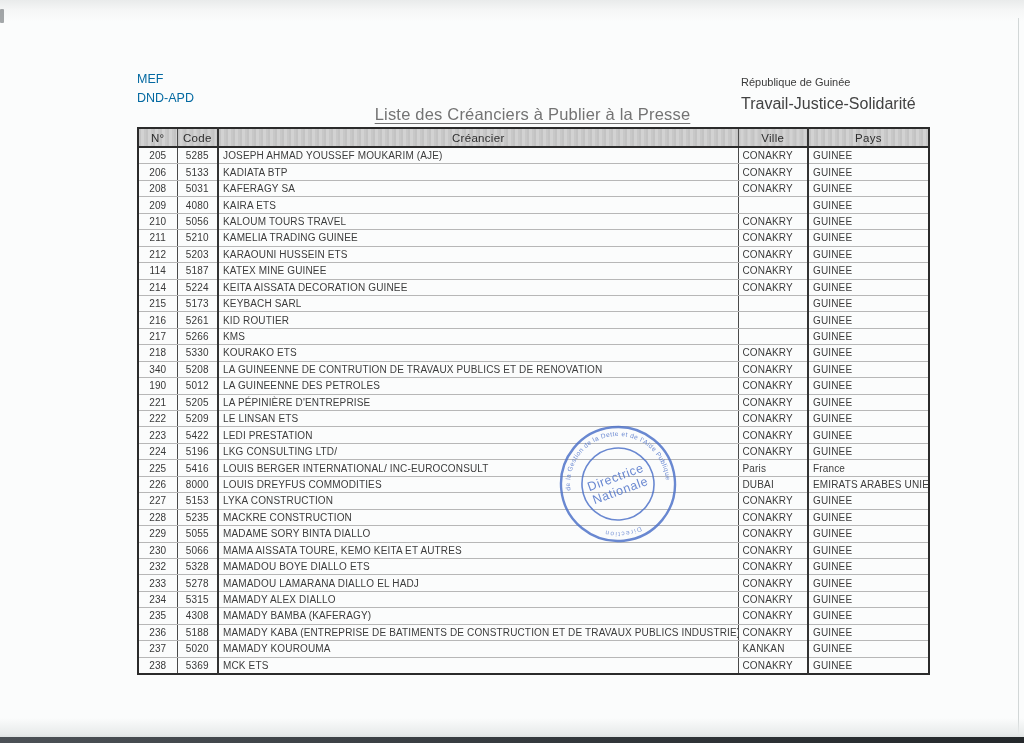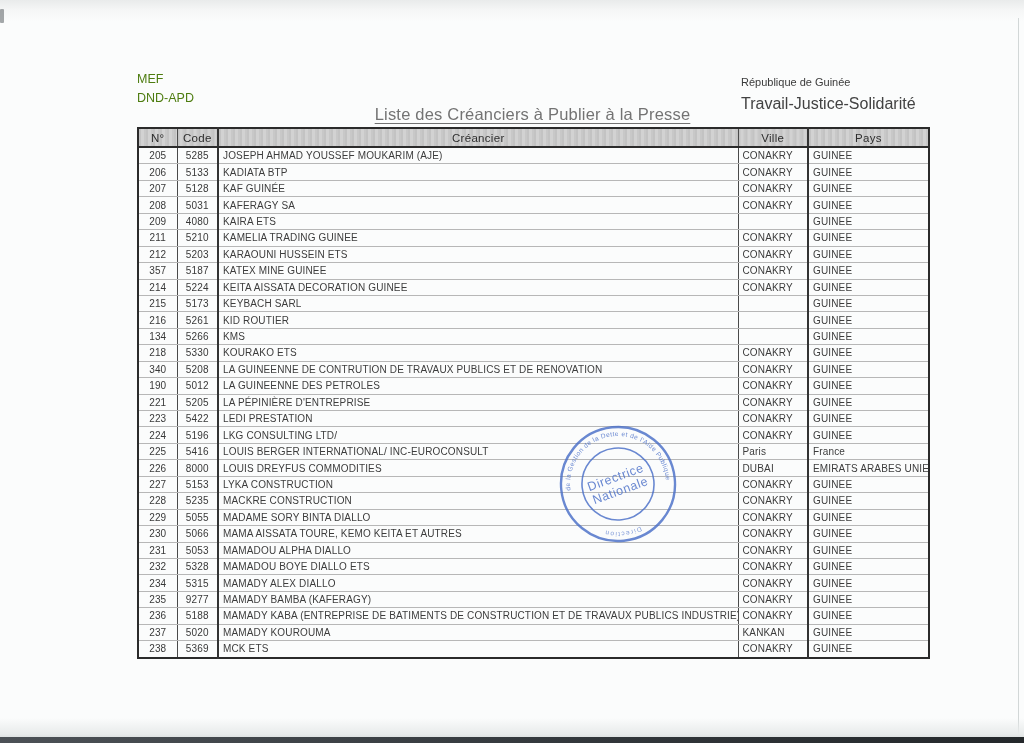--- a/index.html
+++ b/index.html
@@ -12,21 +12,21 @@
   
   .scan-top-shade{position:absolute;left:0;top:0;width:1024px;height:22px;
     background:linear-gradient(180deg,#e9ebeb 0%,#f5f6f6 45%,#fbfcfc 100%);}
   .scan-left-mark{position:absolute;left:0;top:9px;width:4px;height:14px;background:#5b6064;opacity:.55;border-radius:1px;}
   .scan-right-line{position:absolute;left:1018px;top:18px;width:1px;height:725px;background:#d2d7d7;}
   .scan-bottom-shade{position:absolute;left:0;top:718px;width:1024px;height:19px;
     background:linear-gradient(180deg,rgba(233,236,236,0) 0%,#e8ebeb 85%,#dfe3e3 100%);}
   .scan-bottom-line{position:absolute;left:0;top:737px;width:1024px;height:6px;
     background:linear-gradient(90deg,#4c5156 0%,#33383c 55%,#24282b 100%);}
   
-  .org-block{position:absolute;left:137px;top:70px;font-size:12.5px;line-height:19px;color:#4d7c0f;}
+  .org-block{position:absolute;left:137px;top:70px;font-size:12.5px;line-height:19px;color:#0369a1;}
   .country-block{position:absolute;left:741px;top:72px;font-size:11px;line-height:21px;color:#3a3a3a;}
   .country-block .motto{font-size:16px;color:#424242;}
   .doc-title{position:absolute;left:137px;top:105px;width:791px;text-align:center;
     font-size:16.5px;color:#737373;letter-spacing:.2px;}
   .doc-title span{text-decoration:underline;text-underline-offset:3px;}
   
   .table-wrap{position:absolute;left:137px;top:127px;width:791px;}
   table{border-collapse:collapse;table-layout:fixed;width:791px;
     border:2px solid #2b2b2b;}
   col.c-n{width:39px;} col.c-code{width:41px;} col.c-cre{width:520px;}
@@ -99,56 +99,56 @@
           <td class="col-pays">GUINEE</td>
         </tr>
         <tr>
           <td class="col-n b-r1">206</td>
           <td class="col-code b-r2">5133</td>
           <td class="col-creancier b-r1">KADIATA BTP</td>
           <td class="col-ville b-r2">CONAKRY</td>
           <td class="col-pays">GUINEE</td>
         </tr>
         <tr>
-          <td class="col-n b-r1">207</td>
-          <td class="col-code b-r2">5128</td>
-          <td class="col-creancier b-r1">KAF GUINÉE</td>
-          <td class="col-ville b-r2">CONAKRY</td>
-          <td class="col-pays">GUINEE</td>
-        </tr>
-        <tr>
           <td class="col-n b-r1">208</td>
           <td class="col-code b-r2">5031</td>
           <td class="col-creancier b-r1">KAFERAGY SA</td>
           <td class="col-ville b-r2">CONAKRY</td>
           <td class="col-pays">GUINEE</td>
         </tr>
         <tr>
           <td class="col-n b-r1">209</td>
           <td class="col-code b-r2">4080</td>
           <td class="col-creancier b-r1">KAIRA ETS</td>
           <td class="col-ville b-r2"></td>
           <td class="col-pays">GUINEE</td>
         </tr>
         <tr>
+          <td class="col-n b-r1">210</td>
+          <td class="col-code b-r2">5056</td>
+          <td class="col-creancier b-r1">KALOUM TOURS TRAVEL</td>
+          <td class="col-ville b-r2">CONAKRY</td>
+          <td class="col-pays">GUINEE</td>
+        </tr>
+        <tr>
           <td class="col-n b-r1">211</td>
           <td class="col-code b-r2">5210</td>
           <td class="col-creancier b-r1">KAMELIA TRADING GUINEE</td>
           <td class="col-ville b-r2">CONAKRY</td>
           <td class="col-pays">GUINEE</td>
         </tr>
         <tr>
           <td class="col-n b-r1">212</td>
           <td class="col-code b-r2">5203</td>
           <td class="col-creancier b-r1">KARAOUNI HUSSEIN ETS</td>
           <td class="col-ville b-r2">CONAKRY</td>
           <td class="col-pays">GUINEE</td>
         </tr>
         <tr>
-          <td class="col-n b-r1">357</td>
+          <td class="col-n b-r1">114</td>
           <td class="col-code b-r2">5187</td>
           <td class="col-creancier b-r1">KATEX MINE GUINEE</td>
           <td class="col-ville b-r2">CONAKRY</td>
           <td class="col-pays">GUINEE</td>
         </tr>
         <tr>
           <td class="col-n b-r1">214</td>
           <td class="col-code b-r2">5224</td>
           <td class="col-creancier b-r1">KEITA AISSATA DECORATION GUINEE</td>
           <td class="col-ville b-r2">CONAKRY</td>
@@ -162,21 +162,21 @@
           <td class="col-pays">GUINEE</td>
         </tr>
         <tr>
           <td class="col-n b-r1">216</td>
           <td class="col-code b-r2">5261</td>
           <td class="col-creancier b-r1">KID ROUTIER</td>
           <td class="col-ville b-r2"></td>
           <td class="col-pays">GUINEE</td>
         </tr>
         <tr>
-          <td class="col-n b-r1">134</td>
+          <td class="col-n b-r1">217</td>
           <td class="col-code b-r2">5266</td>
           <td class="col-creancier b-r1">KMS</td>
           <td class="col-ville b-r2"></td>
           <td class="col-pays">GUINEE</td>
         </tr>
         <tr>
           <td class="col-n b-r1">218</td>
           <td class="col-code b-r2">5330</td>
           <td class="col-creancier b-r1">KOURAKO ETS</td>
           <td class="col-ville b-r2">CONAKRY</td>
@@ -193,20 +193,27 @@
           <td class="col-n b-r1">190</td>
           <td class="col-code b-r2">5012</td>
           <td class="col-creancier b-r1">LA GUINEENNE DES PETROLES</td>
           <td class="col-ville b-r2">CONAKRY</td>
           <td class="col-pays">GUINEE</td>
         </tr>
         <tr>
           <td class="col-n b-r1">221</td>
           <td class="col-code b-r2">5205</td>
           <td class="col-creancier b-r1">LA PÉPINIÈRE D'ENTREPRISE</td>
+          <td class="col-ville b-r2">CONAKRY</td>
+          <td class="col-pays">GUINEE</td>
+        </tr>
+        <tr>
+          <td class="col-n b-r1">222</td>
+          <td class="col-code b-r2">5209</td>
+          <td class="col-creancier b-r1">LE LINSAN ETS</td>
           <td class="col-ville b-r2">CONAKRY</td>
           <td class="col-pays">GUINEE</td>
         </tr>
         <tr>
           <td class="col-n b-r1">223</td>
           <td class="col-code b-r2">5422</td>
           <td class="col-creancier b-r1">LEDI PRESTATION</td>
           <td class="col-ville b-r2">CONAKRY</td>
           <td class="col-pays">GUINEE</td>
         </tr>
@@ -253,43 +260,43 @@
           <td class="col-pays">GUINEE</td>
         </tr>
         <tr>
           <td class="col-n b-r1">230</td>
           <td class="col-code b-r2">5066</td>
           <td class="col-creancier b-r1">MAMA AISSATA TOURE, KEMO KEITA ET AUTRES</td>
           <td class="col-ville b-r2">CONAKRY</td>
           <td class="col-pays">GUINEE</td>
         </tr>
         <tr>
-          <td class="col-n b-r1">231</td>
-          <td class="col-code b-r2">5053</td>
-          <td class="col-creancier b-r1">MAMADOU ALPHA DIALLO</td>
-          <td class="col-ville b-r2">CONAKRY</td>
-          <td class="col-pays">GUINEE</td>
-        </tr>
-        <tr>
           <td class="col-n b-r1">232</td>
           <td class="col-code b-r2">5328</td>
           <td class="col-creancier b-r1">MAMADOU BOYE DIALLO ETS</td>
           <td class="col-ville b-r2">CONAKRY</td>
           <td class="col-pays">GUINEE</td>
         </tr>
         <tr>
+          <td class="col-n b-r1">233</td>
+          <td class="col-code b-r2">5278</td>
+          <td class="col-creancier b-r1">MAMADOU LAMARANA DIALLO EL HADJ</td>
+          <td class="col-ville b-r2">CONAKRY</td>
+          <td class="col-pays">GUINEE</td>
+        </tr>
+        <tr>
           <td class="col-n b-r1">234</td>
           <td class="col-code b-r2">5315</td>
           <td class="col-creancier b-r1">MAMADY ALEX DIALLO</td>
           <td class="col-ville b-r2">CONAKRY</td>
           <td class="col-pays">GUINEE</td>
         </tr>
         <tr>
           <td class="col-n b-r1">235</td>
-          <td class="col-code b-r2">9277</td>
+          <td class="col-code b-r2">4308</td>
           <td class="col-creancier b-r1">MAMADY BAMBA (KAFERAGY)</td>
           <td class="col-ville b-r2">CONAKRY</td>
           <td class="col-pays">GUINEE</td>
         </tr>
         <tr>
           <td class="col-n b-r1">236</td>
           <td class="col-code b-r2">5188</td>
           <td class="col-creancier b-r1">MAMADY KABA (ENTREPRISE DE BATIMENTS DE CONSTRUCTION ET DE TRAVAUX PUBLICS INDUSTRIE)</td>
           <td class="col-ville b-r2">CONAKRY</td>
           <td class="col-pays">GUINEE</td>

